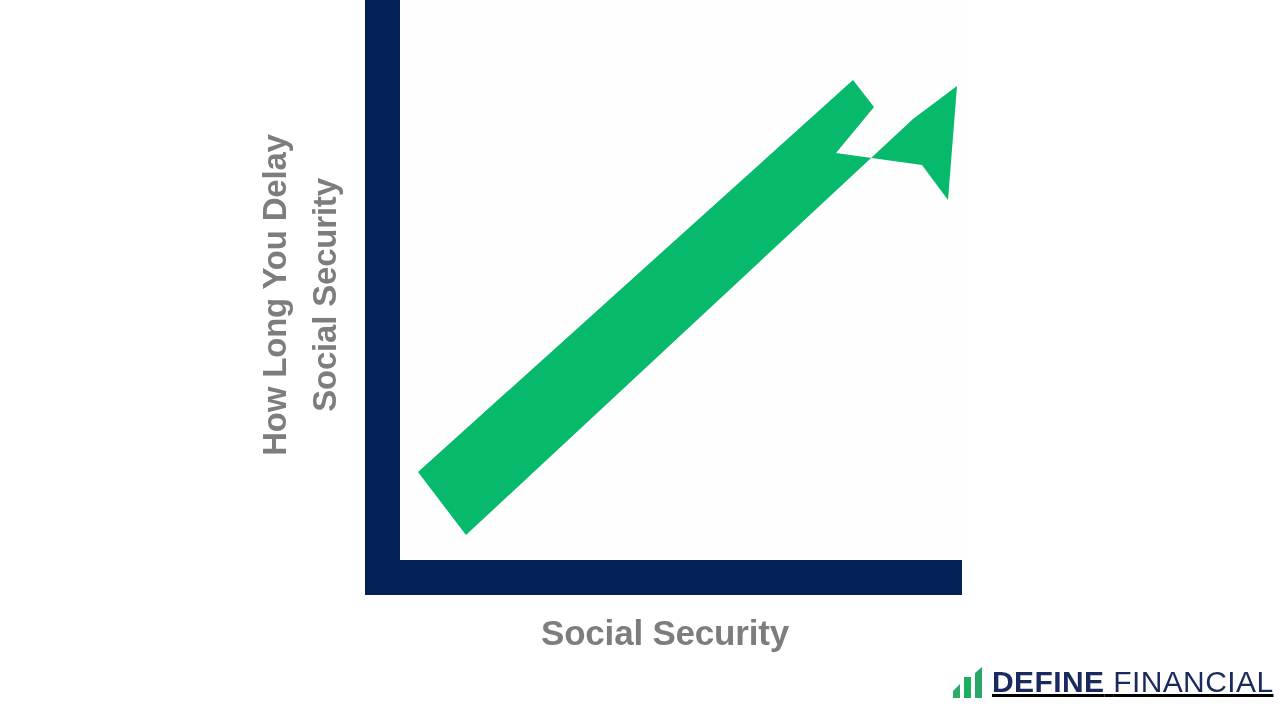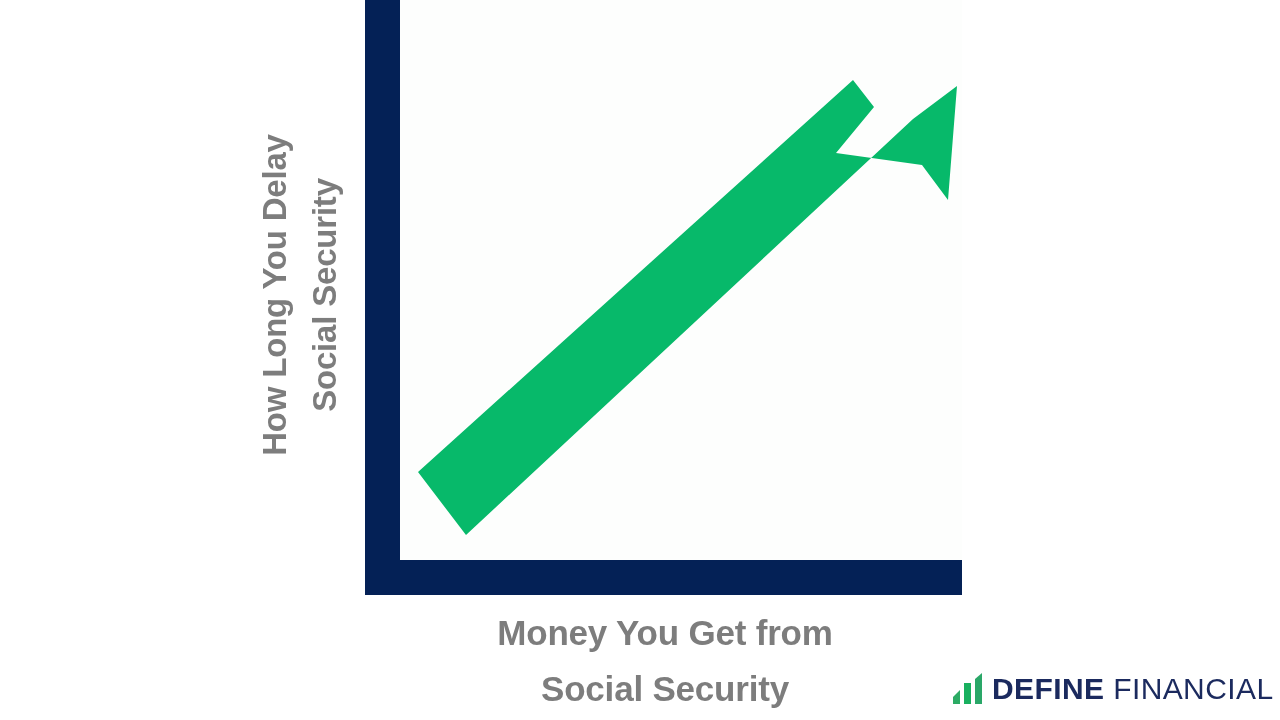--- a/index.html
+++ b/index.html
@@ -107,22 +107,23 @@
     letter-spacing: -0.2px;
   }
   .xlabel div { display: block; }
 
   
   .logo {
     position: absolute;
     left: 953px;
     top: 660px;
     display: flex;
-    align-items: flex-end;
+    align-items: center;
     height: 44px;
+    text-decoration: underline;
   }
   .logo-mark {
     width: 30px;
     height: 31px;
     margin-right: 9px;
     display: block;
   }
   .logo-text {
     font-size: 30px;
     line-height: 30px;
@@ -150,21 +151,20 @@
   <svg class="arrow-svg" viewBox="0 0 1280 720" xmlns="http://www.w3.org/2000/svg" aria-hidden="true">
     <polygon points="418,472 853,80 874,107 836,153 922,165 948,200 957,86 913,119 466,535" fill="#07b96a"></polygon>
   </svg>
 
   <div class="ylabel">
     <div class="ylabel-line l1">How Long You Delay</div>
     <div class="ylabel-line l2">Social Security</div>
   </div>
 
   <div class="xlabel">
-    <div>Money You Get from</div>
     <div>Social Security</div>
   </div>
 
   <div class="logo">
     <svg class="logo-mark" viewBox="0 0 30 31" xmlns="http://www.w3.org/2000/svg" aria-hidden="true">
       <polygon points="0,31 0,24 7,17 7,31" fill="#2cab64"></polygon>
       <rect x="11" y="10" width="7" height="21" fill="#19b05f"></rect>
       <polygon points="22,31 22,6 29,0 29,31" fill="#2aa768"></polygon>
     </svg>
     <div class="logo-text"><span class="logo-define">DEFINE</span><span> </span><span class="logo-financial">FINANCIAL</span></div>

